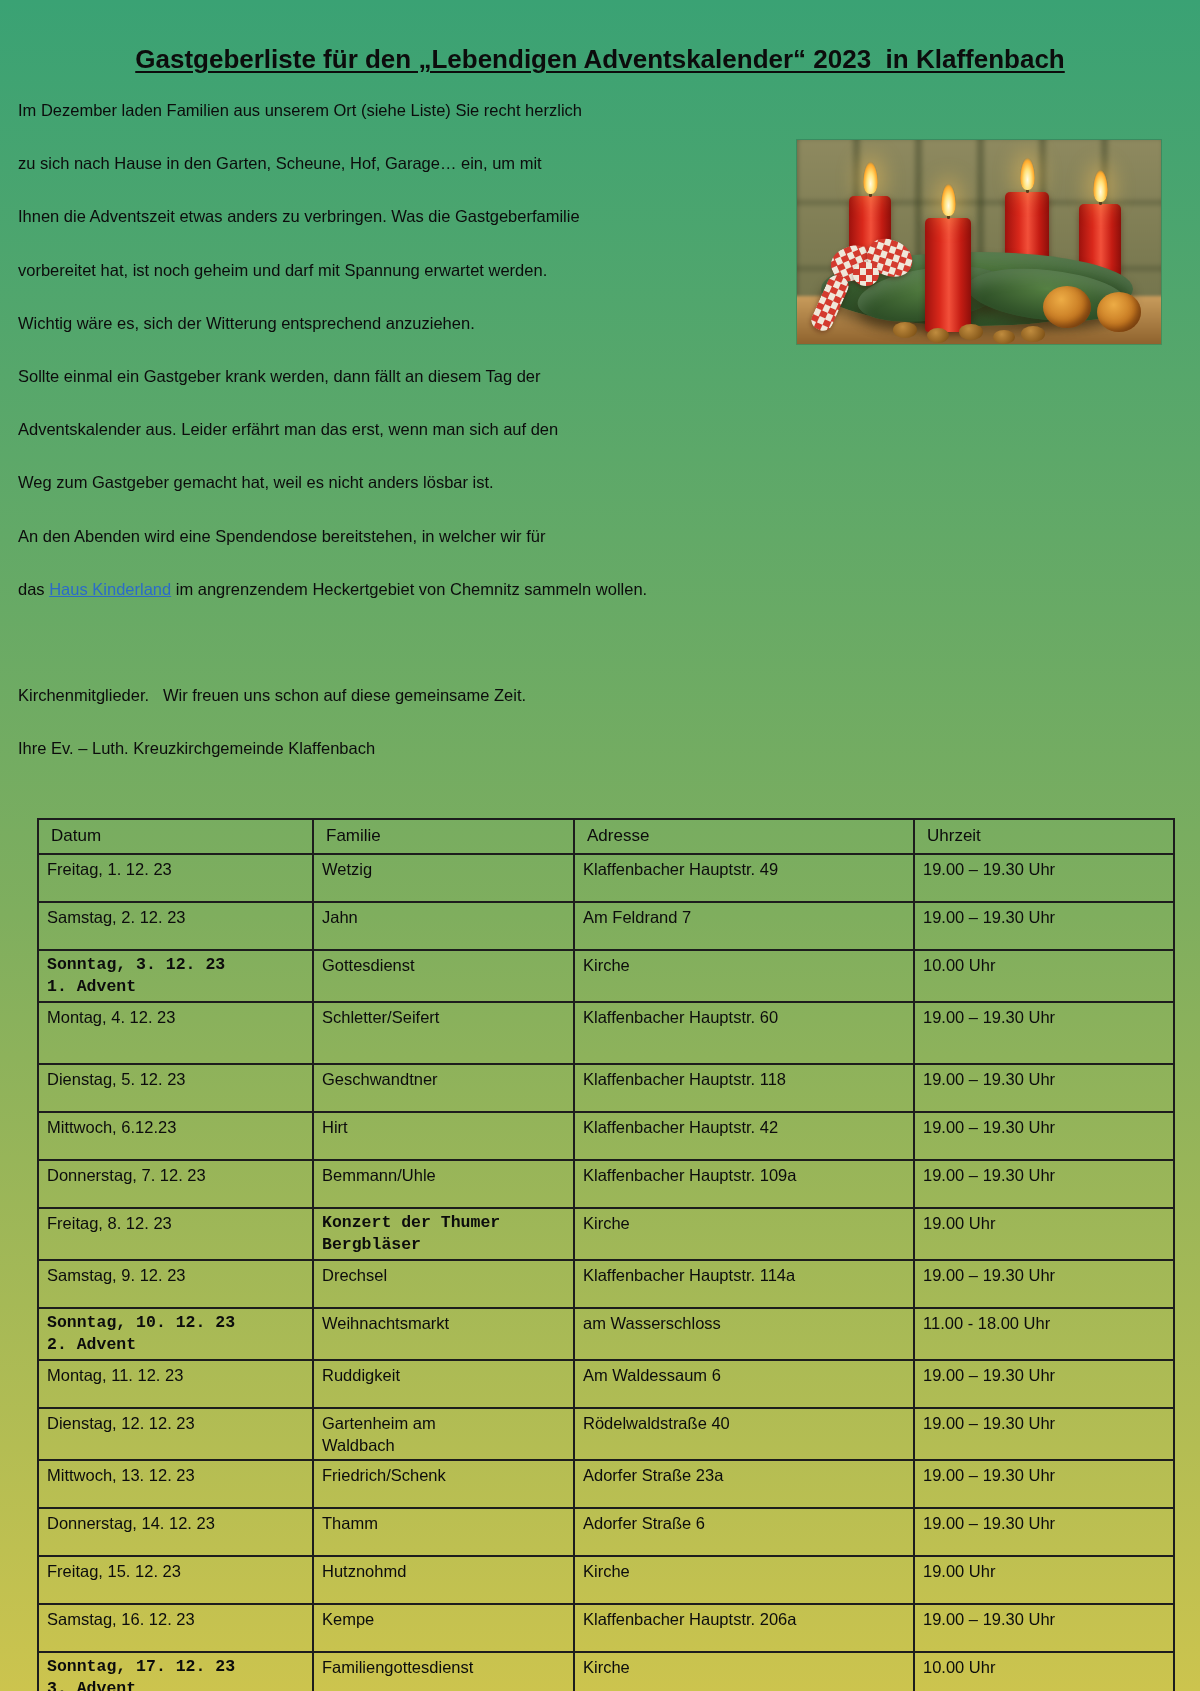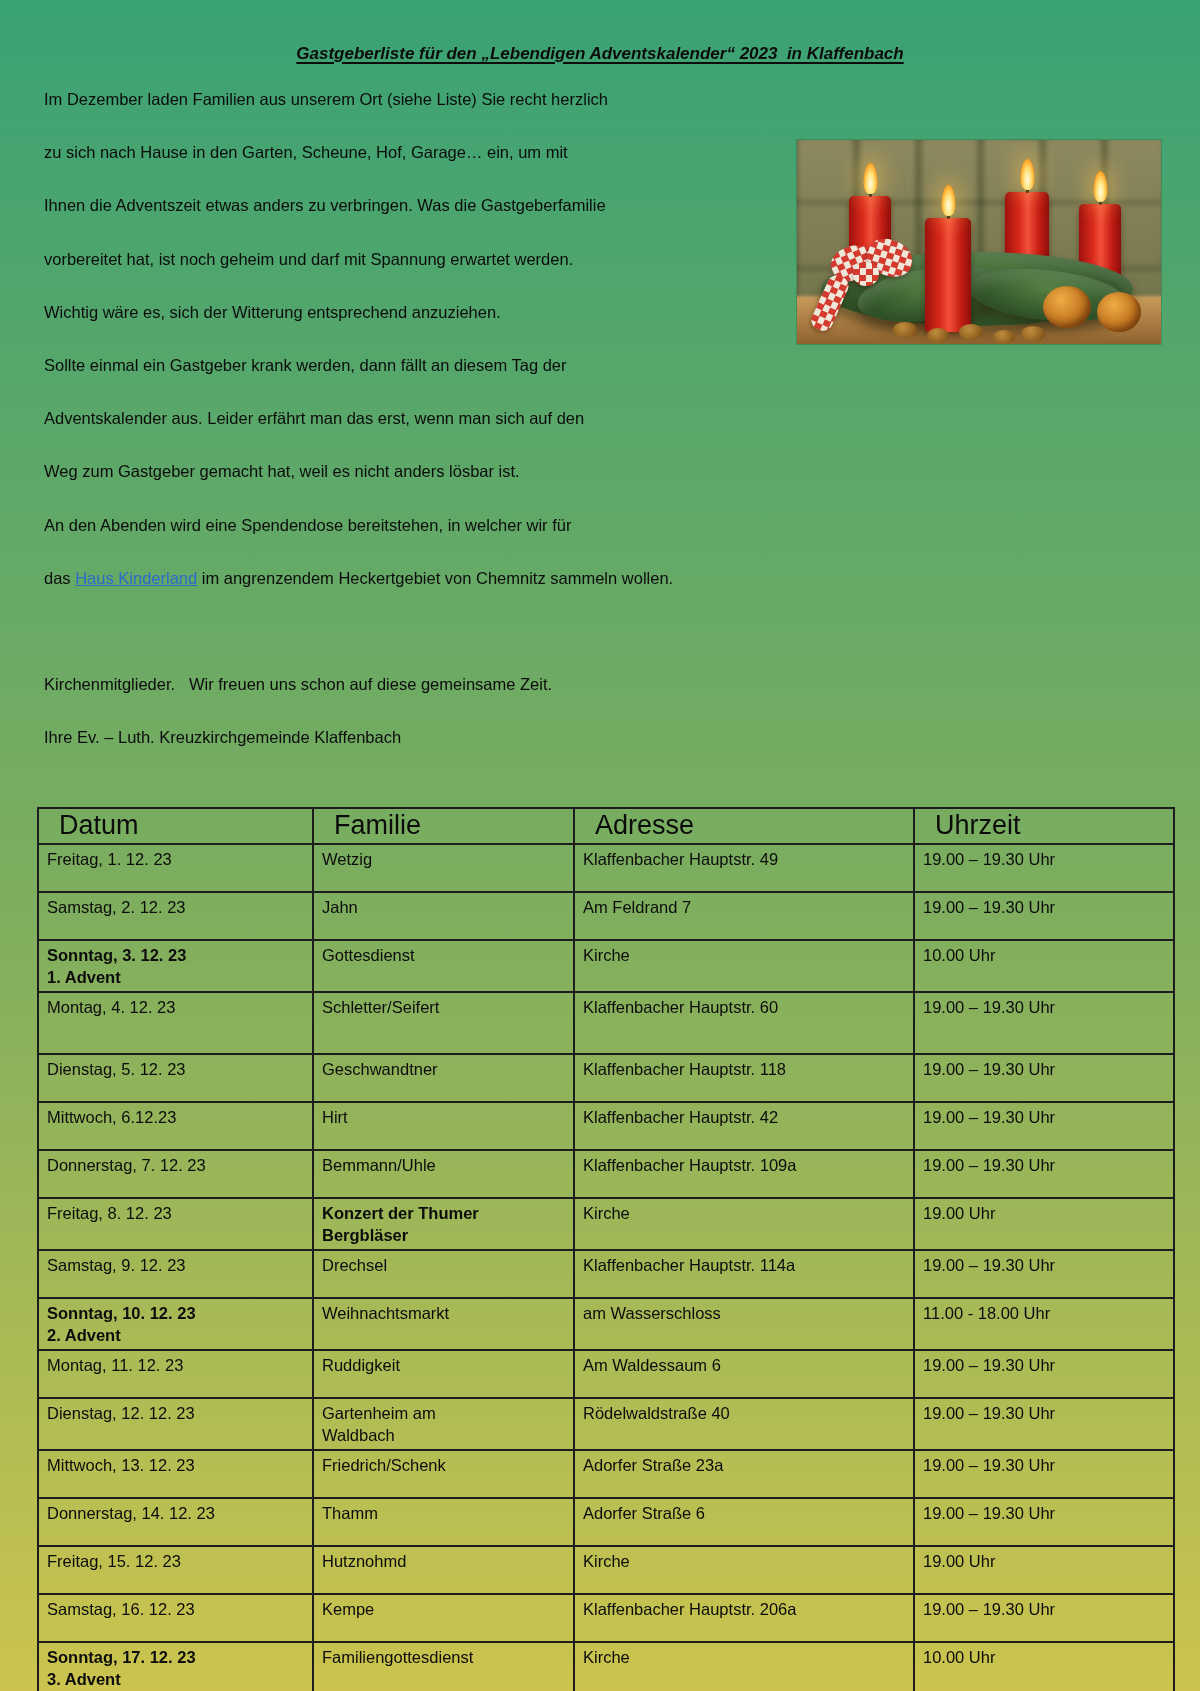--- a/index.html
+++ b/index.html
@@ -8,31 +8,30 @@
     font-family:"Liberation Sans","DejaVu Sans",sans-serif;
     color:#0c0c0c;
     background:linear-gradient(180deg,#3aa274 0%,#7fae5e 54%,#ccc44e 100%);
     overflow:hidden;
   }
   .page{position:relative;width:1200px;height:1691px;}
 
   .title{
     margin:44px 30px 0;
     text-align:center;
-    font-size:17px;
+    font-size:26px;
     font-weight:bold;
     text-decoration:underline;
     text-decoration-thickness:2px;
     text-underline-offset:3px;
     white-space:pre-wrap;
-    font-style:italic;
   }
 
   .intro{
-    margin:22px 40px 0 44px;
+    margin:22px 40px 0 18px;
     font-size:16.5px;
     line-height:26.6px;
     white-space:pre-wrap;
   }
   .intro a{
     color:#2b6bc9;
     text-decoration:underline;
     cursor:pointer;
   }
 
@@ -99,35 +98,35 @@
   table.schedule{
     margin:56px 0 0 37px;
     width:1136px;
     border-collapse:collapse;
     table-layout:fixed;
     font-size:16.5px;
   }
   table.schedule th{
     border:2px solid #1d1d1d;
     font-weight:normal;
-    font-size:27px;
+    font-size:17px;
     text-align:left;
-    padding:1px 20px 2px;
+    padding:1px 12px 2px;
     height:30px;
     vertical-align:middle;
   }
   table.schedule td{
     border:2px solid #1d1d1d;
     padding:3px 8px 2px;
     vertical-align:top;
     white-space:pre-line;
     line-height:22.5px;
   }
   td.merged{vertical-align:middle;padding-top:12px;}
-  .b{font-weight:bold;}
+  .b{font-weight:bold;font-family:Liberation Mono, monospace;}
 </style>
 </head>
 <body>
 
 <div class="page">
 
   <h1 class="title">Gastgeberliste für den „Lebendigen Adventskalender“ 2023  in Klaffenbach</h1>
 
   <div class="photo">
     <div class="ph-wall"></div>

